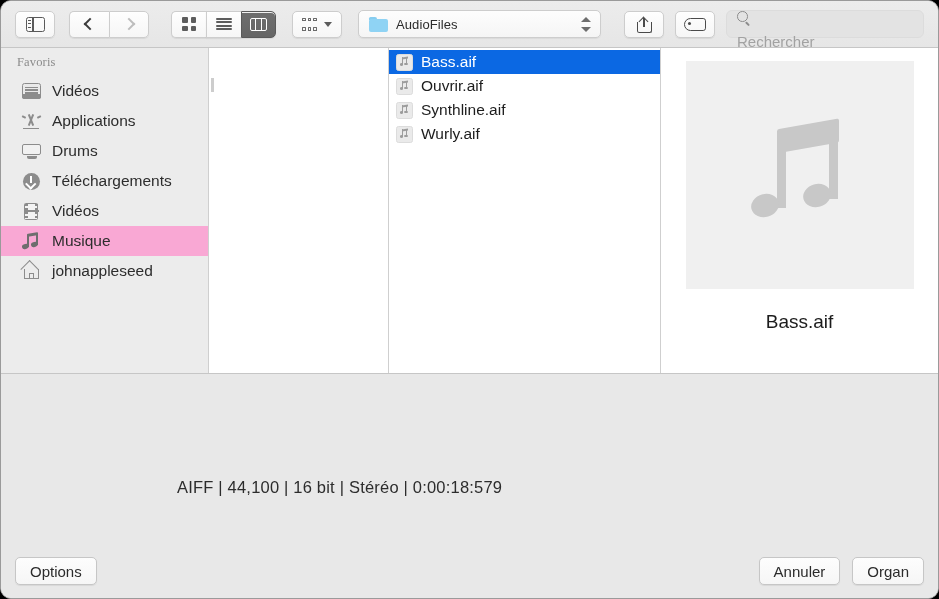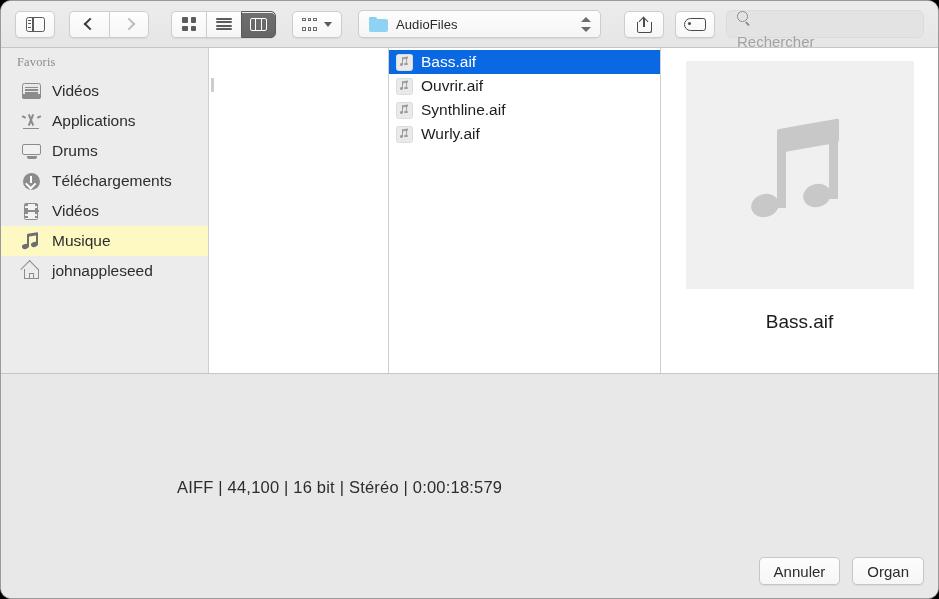--- a/index.html
+++ b/index.html
@@ -186,21 +186,21 @@
   #fav-header {
     font-size: 12.5px; color: #8b8b8b;
     padding: 0 0 6px 16px; letter-spacing: .15px; font-family: Liberation Serif, serif;
   }
   .sb-item {
     height: 30px; display: flex; align-items: center;
     padding-left: 20px; gap: 10px;
     font-size: 15.5px; color: #2d2d2d;
     cursor: default;
   }
-  .sb-item.sel { background: #fef9c3; }
+  .sb-item.sel { background: #f9a8d4; }
   .sb-ico { width: 21px; height: 18px; flex: 0 0 21px; position: relative; color: #8c8c8c; }
 
   
   .i-recents .bx { position:absolute; left:1px; top:1px; right:1px; bottom:1px; border:1.6px solid #8c8c8c; border-radius:2.5px; background:#e9e9e9; }
   .i-recents .ln { position:absolute; height:1.4px; background:#8c8c8c; left:4px; right:4px; }
   .i-recents .ln1{top:4.6px;} .i-recents .ln2{top:7.4px;} .i-recents .ln3{top:10.2px;}
   .i-recents .base { position:absolute; left:1px; right:1px; bottom:1px; height:5px; background:#8c8c8c; border-radius:0 0 2px 2px; }
 
   .i-apps::before{
     content:""; position:absolute; left:2px; top:2px; width:16px; height:14px;
@@ -596,19 +596,20 @@
       <div id="prev-name">Bass.aif</div>
     </div>
   </div>
 
   <div id="infopanel">
     <div id="meta">AIFF  |  44,100  |  16 bit  |  Stéréo  |  0:00:18:579</div>
 
   </div>
 
   <div id="bottombar">
+    <div class="btm-btn">Options</div>
     <div id="bottom-right">
       <div class="btm-btn">Annuler</div>
       <div class="btm-btn">Organ</div>
     </div>
   </div>
 
 </div>
 
 </body></html>

